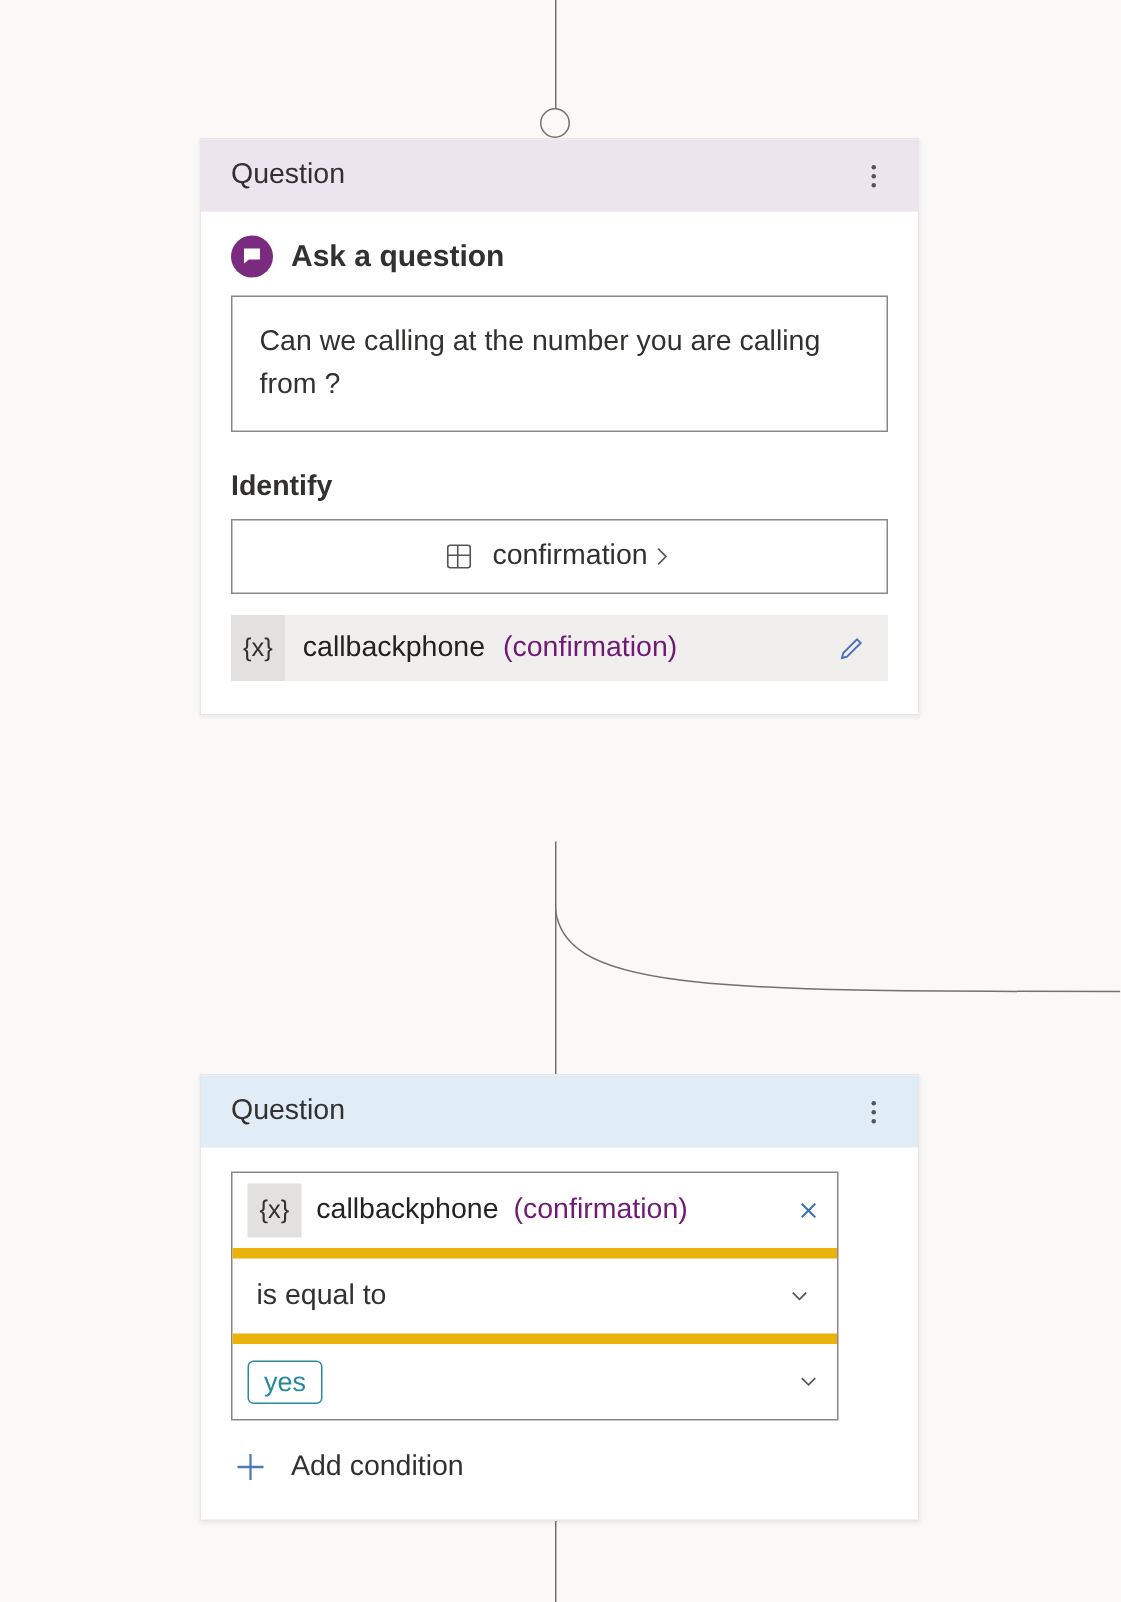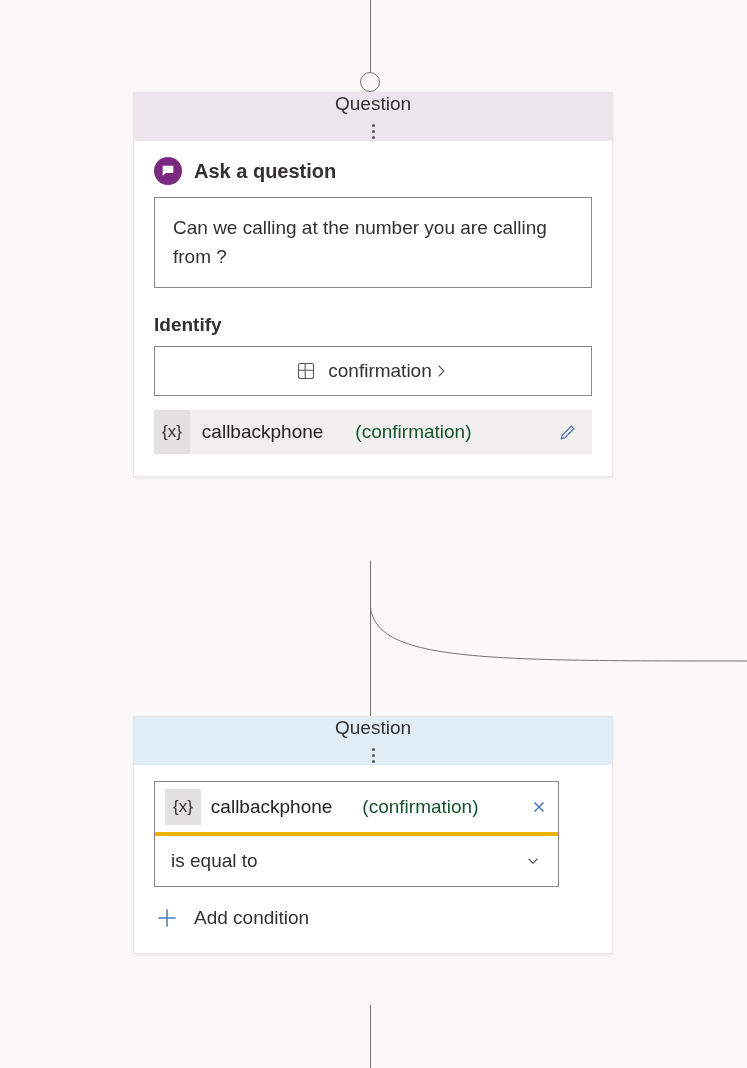--- a/index.html
+++ b/index.html
@@ -8,21 +8,21 @@
   .vline.top{top:0;height:80px;}
   .vline.mid{top:561px;height:155px;}
   .vline.bot{top:1005px;height:63px;}
   .node-dot{position:absolute;left:360px;top:72px;width:18px;height:18px;border:1px solid #717171;border-radius:50%;background:#faf9f8;}
   .curve{position:absolute;left:370px;top:561px;width:377px;height:140px;}
   .curve path{stroke:#717171;stroke-width:1;fill:none;}
 
   .card{position:absolute;left:133px;width:478px;background:#fff;box-shadow:0 1px 3px rgba(0,0,0,0.08);border:1px solid #e8e7e6;}
   .card.question{top:92px;}
   .card.condition{top:716px;}
-  .card-header{display:flex;align-items:center;justify-content:space-between;padding:0 20px;height:48px;font-size:19px;flex-direction:column;}
+  .card-header{display:flex;align-items:center;justify-content:space-between;padding:0 20px;height:48px;font-size:19px;}
   .card.question .card-header{background:#ece5ed;}
   .card.condition .card-header{background:#e0ecf6;}
   .more-icon{width:20px;height:20px;display:flex;flex-direction:column;align-items:center;justify-content:center;cursor:pointer;gap:3px;}
   .more-icon span{width:3px;height:3px;border-radius:50%;background:#555;}
   .card-body{padding:16px 20px 22px 20px;}
 
   .section-row{display:flex;align-items:center;gap:12px;margin-bottom:12px;}
   .bubble-icon{width:28px;height:28px;border-radius:50%;background:#7a2b7f;display:flex;align-items:center;justify-content:center;}
   .bubble-icon svg{width:16px;height:16px;fill:#fff;}
   .section-title{font-size:20px;font-weight:700;}
@@ -35,30 +35,30 @@
   .ident-icon svg{width:20px;height:20px;stroke:#555;fill:none;stroke-width:1.3;}
   .chevron{width:18px;height:18px;}
   .chevron svg{width:18px;height:18px;stroke:#555;stroke-width:1.5;fill:none;}
 
   .link{color:#0f6cbd;font-size:19px;cursor:pointer;margin-bottom:30px;display:inline-block;}
 
   .var-chip-row{background:#f0efee;height:44px;display:inline-flex;align-items:center;padding:0 14px 0 0;gap:12px;cursor:pointer;}
   .var-chip-row.full{display:flex;}
   .var-badge{background:#e2e1e0;height:44px;display:flex;align-items:center;padding:0 8px;font-size:17px;font-family:"Segoe UI",Arial,sans-serif;}
   .var-name{font-size:19px;color:#222;}
-  .var-type{font-size:19px;color:#14532d;margin-left:20px;}
+  .var-type{font-size:19px;color:#701a75;}
   .var-spacer{flex:1;}
   .pencil-icon{width:20px;height:20px;}
   .pencil-icon svg{width:20px;height:20px;stroke:#4a6fbd;fill:none;stroke-width:1.5;}
   .x-icon{width:18px;height:18px;cursor:pointer;}
   .x-icon svg{width:18px;height:18px;stroke:#3d6fb4;stroke-width:1.8;fill:none;}
 
   .cond-stack{border:1px solid #8a8886;width:403px;}
   .cond-row{height:50px;display:flex;align-items:center;padding:0 10px;font-size:19px;}
-  .cond-row + .cond-row{border-top:4px solid #eab308;}
+  .cond-row + .cond-row{border-top:7px solid #eab308;}
   .cond-row .var-badge{height:36px;}
   .cond-row.varrow{gap:10px;}
   .cond-row .span-fill{flex:1;}
   .cond-row.select{justify-content:space-between;cursor:pointer;padding:0 16px;}
   .cond-row.value{gap:10px;cursor:pointer;}
   .value-pill{border:1.5px solid #2a8a9c;color:#2a8a9c;border-radius:4px;padding:3px 10px;font-size:18px;}
   .chev-down{width:18px;height:18px;}
   .chev-down svg{width:18px;height:18px;stroke:#555;stroke-width:1.5;fill:none;}
   .add-row{display:flex;align-items:center;gap:14px;margin-top:18px;cursor:pointer;font-size:19px;color:#323130;}
   .plus-icon{width:26px;height:26px;}
@@ -152,20 +152,29 @@
           </span>
         </div>
         <div class="cond-row select">
           <span>is equal to</span>
           <span class="chev-down">
             <svg viewBox="0 0 24 24">
                 <path d="M6 9l6 6 6-6"></path>
               </svg>
           </span>
         </div>
+        <div class="cond-row value">
+          <span class="value-pill">yes</span>
+          <span class="span-fill"></span>
+          <span class="chev-down">
+            <svg viewBox="0 0 24 24">
+                <path d="M6 9l6 6 6-6"></path>
+              </svg>
+          </span>
+        </div>
       </div>
       <div class="add-row">
         <span class="plus-icon">
           <svg viewBox="0 0 24 24">
               <path d="M12 4v16M4 12h16"></path>
             </svg>
         </span>
         <span>Add condition</span>
       </div>
     </div>

